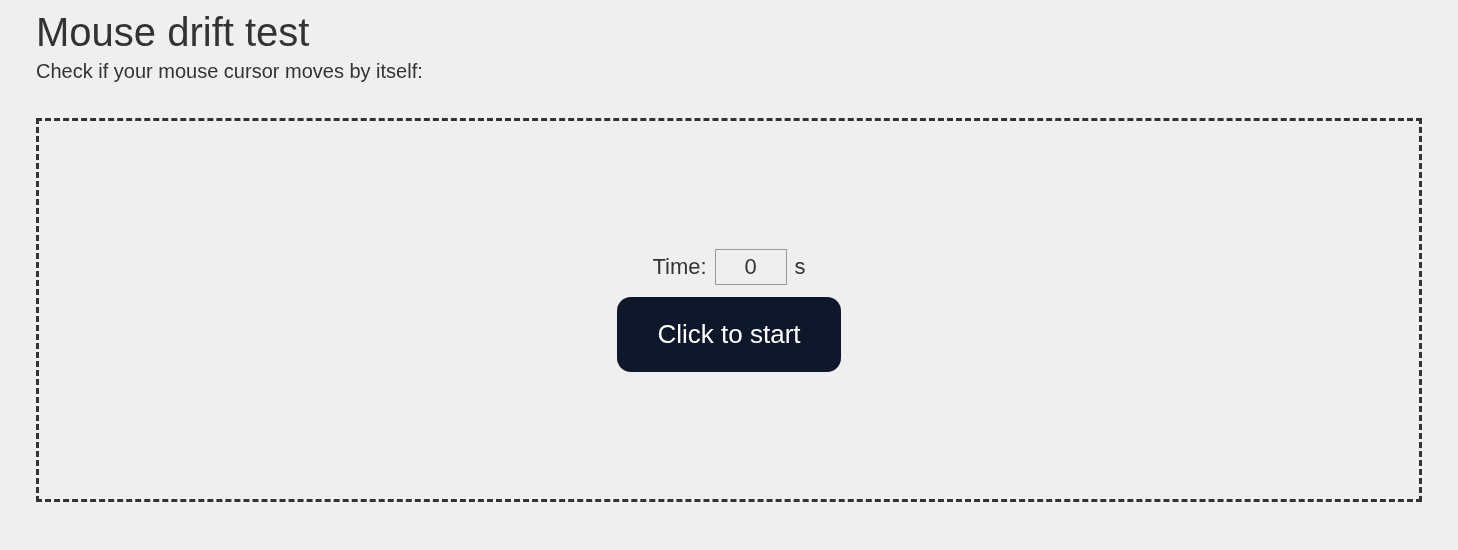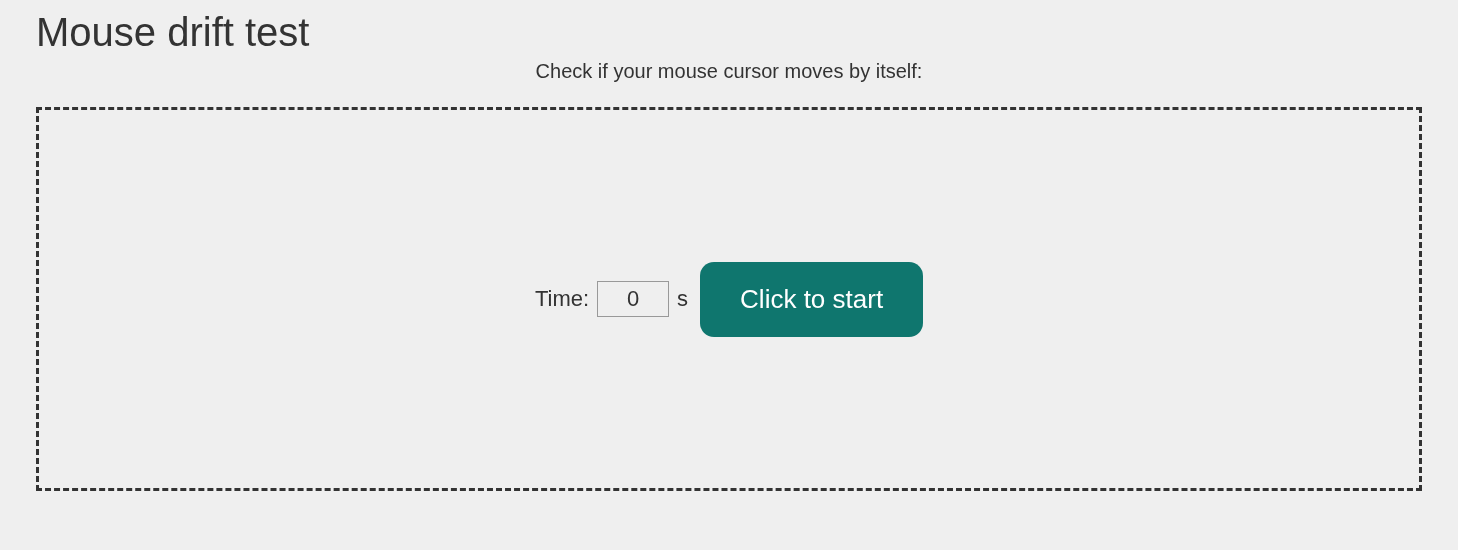--- a/index.html
+++ b/index.html
@@ -18,29 +18,28 @@
     h1.page-title {
       font-size: 40px;
       font-weight: 400;
       color: #333;
       padding-top: 10px;
       margin-bottom: 5px;
     }
     p.subtitle {
       font-size: 20px;
       color: #333;
-      margin-bottom: 24px;
-      text-align: center;
+      margin-bottom: 35px;
     }
     .test-area {
       border: 3px dashed #333;
       height: 384px;
       width: 100%;
       display: flex;
-      flex-direction: row;
+      flex-direction: column;
       align-items: center;
       justify-content: center;
       gap: 12px;
     }
     .time-row {
       display: flex;
       align-items: center;
       gap: 8px;
       font-size: 22px;
       color: #333;
@@ -49,21 +48,21 @@
       width: 72px;
       height: 36px;
       border: 1px solid #999;
       background: #efefef;
       font-size: 22px;
       text-align: center;
       font-family: inherit;
       color: #333;
     }
     .start-button {
-      background: #0f766e;
+      background: #0f172a;
       color: #fff;
       border: none;
       border-radius: 14px;
       font-size: 26px;
       font-family: inherit;
       padding: 22px 40px;
       cursor: pointer;
     }
   </style>
 </head>

